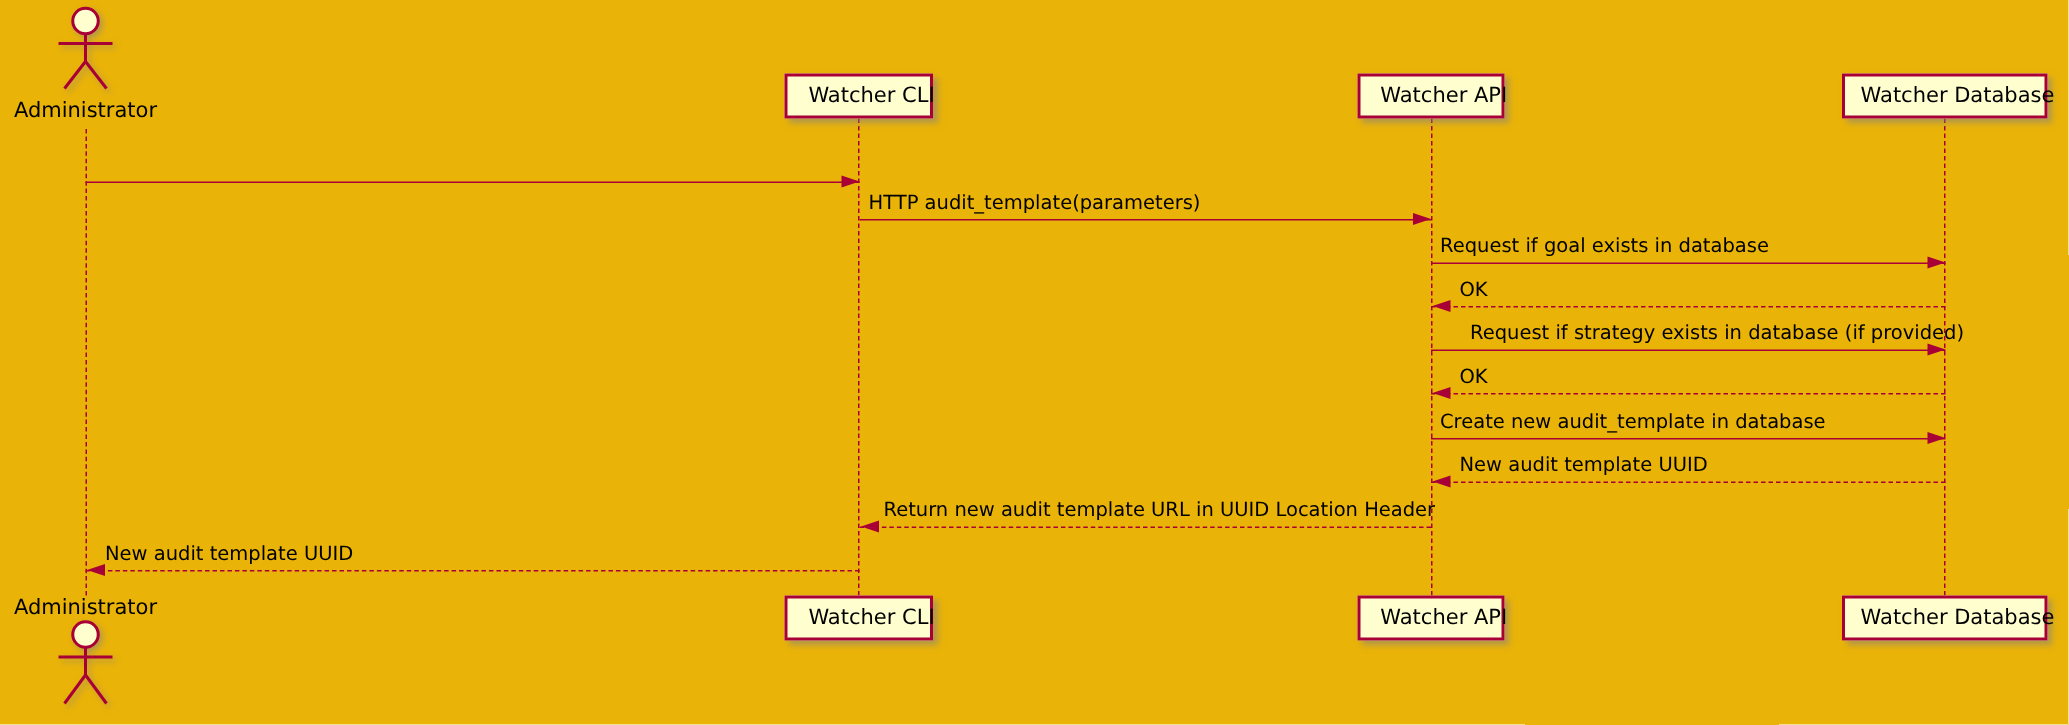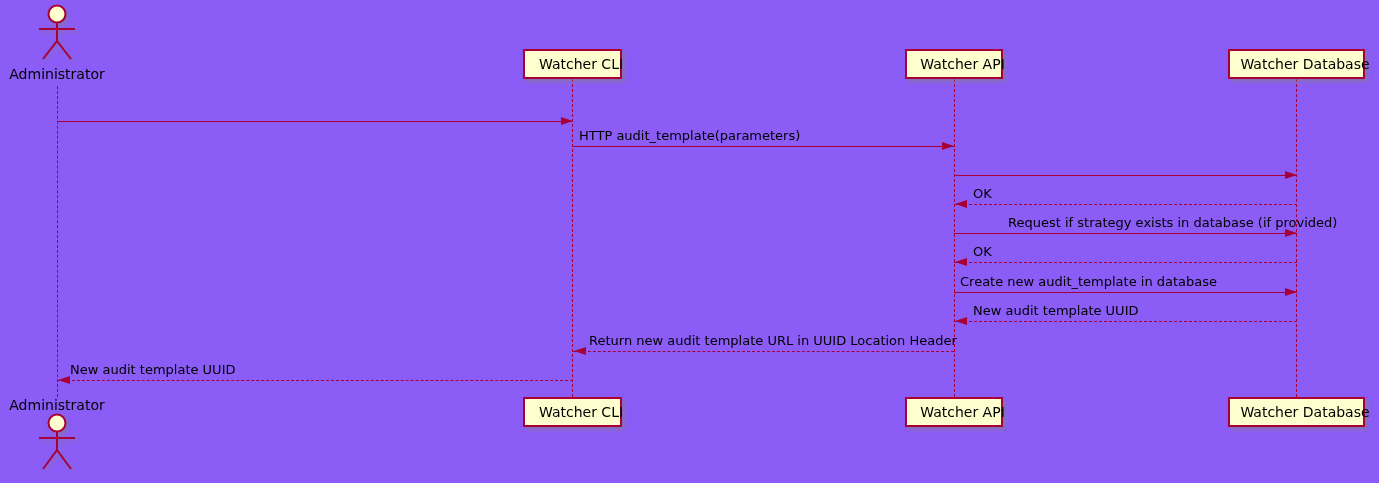--- a/index.html
+++ b/index.html
@@ -1,21 +1,21 @@
 <!DOCTYPE html>
 <html><head>
 <meta charset="utf-8">
 <style>
   * { margin: 0; padding: 0; box-sizing: border-box; }
   html, body { background: #ffffff; }
   .diagram {
     position: relative;
     width: 1379px;
     height: 483px;
-    background: #8b5cf6;
+    background: #eab308;
     font-family: "DejaVu Sans", sans-serif;
     color: #000000;
     overflow: hidden;
   }
   .lifeline {
     position: absolute;
     width: 0;
     border-left: 1px dashed #A80036;
   }
   .participant {
@@ -98,28 +98,29 @@
     <span>Watcher Database</span>
   </div>
 
   <div class="msg-line" style="left:57px; top:121px; width:516px;"></div>
   <div class="arrowhead right" style="left:561px; top:116.5px;"></div>
 
   <div class="msg-label" style="left:579px; top:128px;">HTTP audit_template(parameters)</div>
   <div class="msg-line" style="left:573px; top:146px; width:381px;"></div>
   <div class="arrowhead right" style="left:942px; top:141.5px;"></div>
 
+  <div class="msg-label" style="left:960px; top:157px;">Request if goal exists in database</div>
   <div class="msg-line" style="left:954px; top:175px; width:343px;"></div>
   <div class="arrowhead right" style="left:1285px; top:170.5px;"></div>
 
   <div class="msg-label" style="left:973px; top:186px;">OK</div>
   <div class="msg-line dashed" style="left:954px; top:204px; width:343px;"></div>
   <div class="arrowhead left" style="left:955px; top:199.5px;"></div>
 
-  <div class="msg-label" style="left:1008px; top:215px;">Request if strategy exists in database (if provided)</div>
+  <div class="msg-label" style="left:980px; top:215px;">Request if strategy exists in database (if provided)</div>
   <div class="msg-line" style="left:954px; top:233px; width:343px;"></div>
   <div class="arrowhead right" style="left:1285px; top:228.5px;"></div>
 
   <div class="msg-label" style="left:973px; top:244px;">OK</div>
   <div class="msg-line dashed" style="left:954px; top:262px; width:343px;"></div>
   <div class="arrowhead left" style="left:955px; top:257.5px;"></div>
 
   <div class="msg-label" style="left:960px; top:274px;">Create new audit_template in database</div>
   <div class="msg-line" style="left:954px; top:292px; width:343px;"></div>
   <div class="arrowhead right" style="left:1285px; top:287.5px;"></div>

